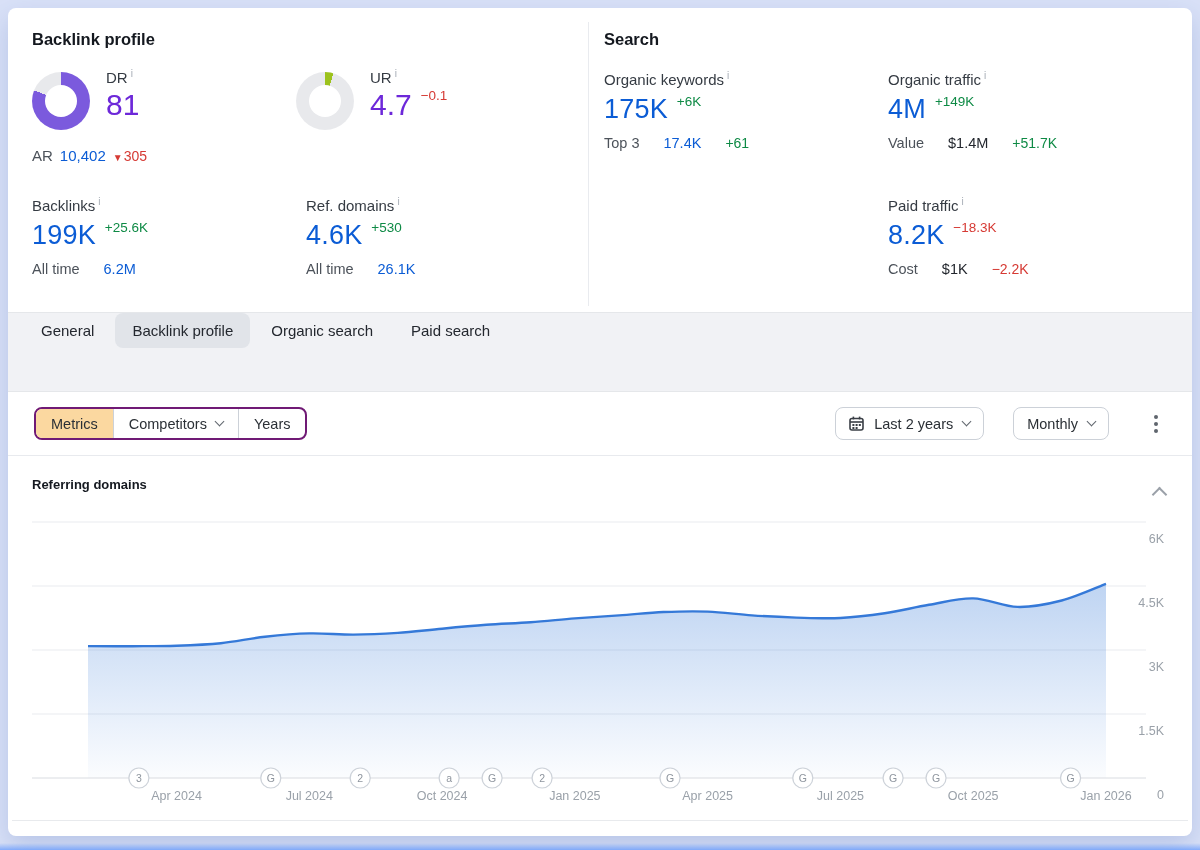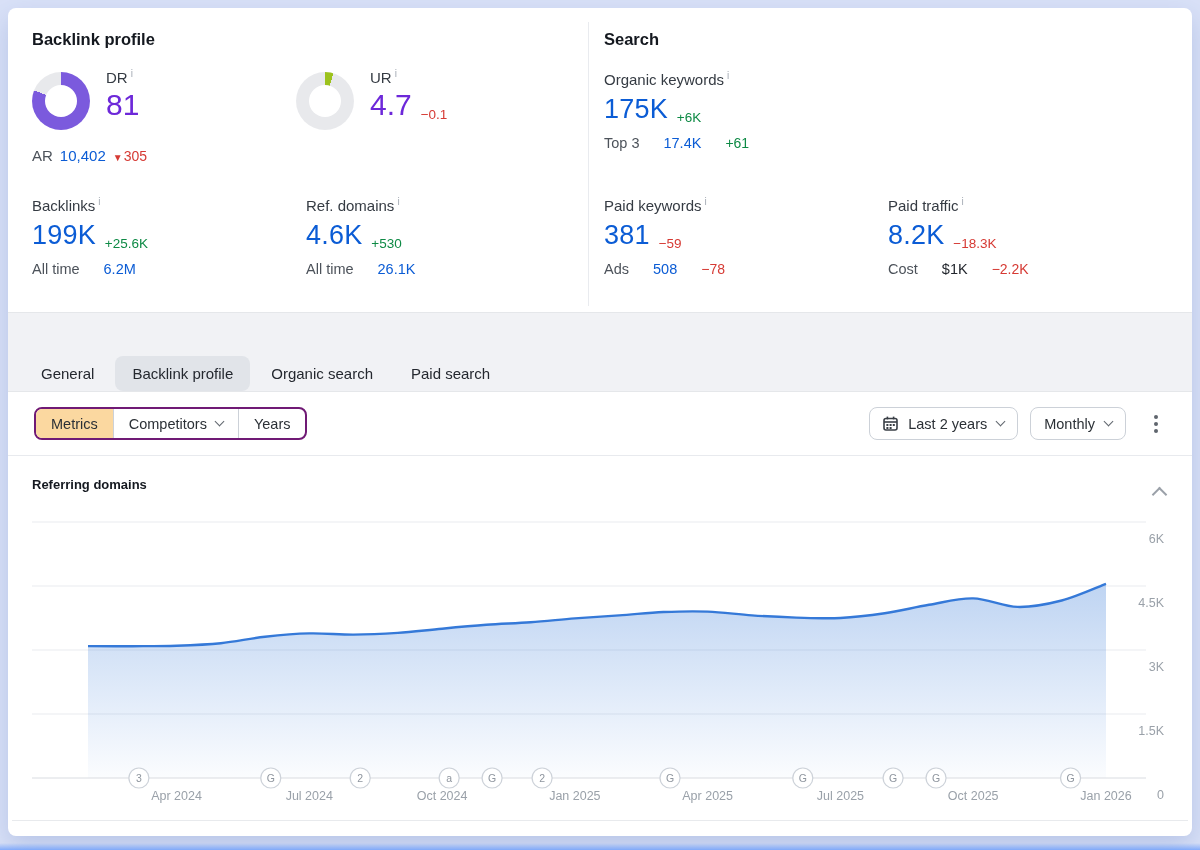--- a/index.html
+++ b/index.html
@@ -10,46 +10,46 @@
     background:linear-gradient(to bottom,rgba(77,139,255,0),rgba(77,139,255,.6))}
   .card{position:absolute;left:8px;top:8px;width:1184px;height:828px;background:#fff;
     border-radius:8px;box-shadow:0 10px 26px rgba(52,84,170,.20);overflow:hidden}
 
   
   .divider-v{position:absolute;left:580px;top:14px;height:284px;width:1px;background:#e9ebef}
   .sec-title{position:absolute;font-size:16.5px;font-weight:700;color:#14181f}
   .block{position:absolute;display:flex;flex-direction:column;align-items:flex-start}
   .metric-label{font-size:15px;color:#353b43;white-space:nowrap}
   .info-i{font-size:10px;color:#a6acb5;vertical-align:super;margin-left:3px;cursor:default}
-  .vrow{display:flex;align-items:flex-end;gap:9px;margin-top:6px}
+  .vrow{display:flex;align-items:flex-start;gap:9px;margin-top:6px}
   .big-blue{font-size:27px;color:#0b5cd5;letter-spacing:.2px}
   .big-dark{font-size:30px;color:#6d28d9}
   .delta{font-size:13.5px}
   .pos{color:#0e8a45}
   .neg{color:#d63a34}
   .subrow{display:flex;align-items:baseline;gap:24px;margin-top:10px;font-size:14.5px;color:#4c525a}
   .link-blue{color:#0b5cd5;cursor:pointer}
   .dark-val{color:#23272e}
   .donut{position:absolute;width:58px;height:58px;border-radius:50%}
   .donut::after{content:"";position:absolute;inset:13px;background:#fff;border-radius:50%}
   .tri-down{font-size:10px;color:#d63a34;margin-right:1px}
 
   
   .tabband{position:absolute;left:0;top:304px;width:100%;height:80px;background:#f1f2f5;
     border-top:1px solid #e5e7ea;border-bottom:1px solid #e5e7ea;
-    display:flex;align-items:flex-end;padding:0 16px;gap:4px}
+    display:flex;align-items:flex-start;padding:0 16px;gap:4px}
   .tab{padding:9px 17px;font-size:15px;color:#24282f;border-radius:8px;cursor:pointer;white-space:nowrap}
   .tab.selected{background:#e1e4e9}
 
   
   .toolbar{position:absolute;left:0;top:384px;width:100%;height:63px;display:flex;align-items:center;padding:0 26px}
   .seg{display:flex;align-items:stretch;height:33px;border:2px solid #701a75;border-radius:8px;overflow:hidden;background:#fff}
   .seg>div{display:flex;align-items:center;gap:9px;padding:0 15px;font-size:14.5px;color:#2b3036;cursor:pointer;border-left:1px solid #ccd1d8}
   .seg>div:first-child{border-left:none;background:#fbd8a0}
-  .tool-right{margin-left:auto;display:flex;align-items:center;gap:12px}
+  .tool-right{margin-left:auto;display:flex;align-items:center;gap:29px}
   .btn{display:flex;align-items:center;gap:10px;height:33px;padding:0 13px;border:1px solid #ccd1d8;
     border-radius:8px;font-size:14.5px;color:#2b3036;background:#fff;cursor:pointer;white-space:nowrap}
   .chev{width:7px;height:7px;border-right:1.6px solid #60666e;border-bottom:1.6px solid #60666e;
     transform:rotate(45deg);margin-top:-4px;flex:0 0 auto}
   .kebab{display:flex;flex-direction:column;gap:3px;padding:6px 8px;margin-left:8px;cursor:pointer}
   .kebab i{width:4px;height:4px;border-radius:50%;background:#5f656d}
 
   .hr{position:absolute;left:0;top:447px;width:100%;height:1px;background:#e8eaee}
 
   
@@ -122,33 +122,33 @@
       <span class="big-blue">175K</span>
       <span class="delta pos">+6K</span>
     </div>
     <div class="subrow">
       <span>Top 3</span>
       <span class="link-blue">17.4K</span>
       <span class="pos" style="font-size:14px">+61</span>
     </div>
   </div>
 
-
-  <div class="block" style="left:596px;top:188px">
-    <div class="metric-label"><span>Paid keywords</span><span class="info-i">i</span></div>
-    <div class="vrow">
-      <span class="big-blue">381</span>
-      <span class="delta neg">−59</span>
-    </div>
-    <div class="subrow">
-      <span>Ads</span>
-      <span class="link-blue">508</span>
-      <span class="neg" style="font-size:14px">−78</span>
-    </div>
-  </div>
+  <div class="block" style="left:880px;top:62px">
+    <div class="metric-label"><span>Organic traffic</span><span class="info-i">i</span></div>
+    <div class="vrow">
+      <span class="big-blue">4M</span>
+      <span class="delta pos">+149K</span>
+    </div>
+    <div class="subrow">
+      <span>Value</span>
+      <span class="dark-val">$1.4M</span>
+      <span class="pos" style="font-size:14px">+51.7K</span>
+    </div>
+  </div>
+
 
   <div class="block" style="left:880px;top:188px">
     <div class="metric-label"><span>Paid traffic</span><span class="info-i">i</span></div>
     <div class="vrow">
       <span class="big-blue">8.2K</span>
       <span class="delta neg">−18.3K</span>
     </div>
     <div class="subrow">
       <span>Cost</span>
       <span class="dark-val">$1K</span>

